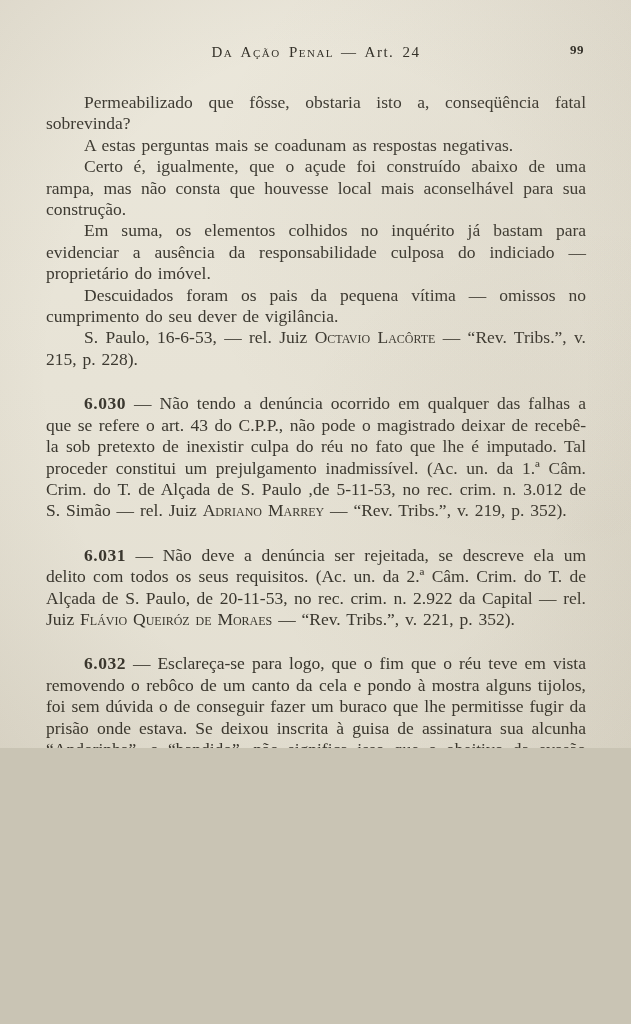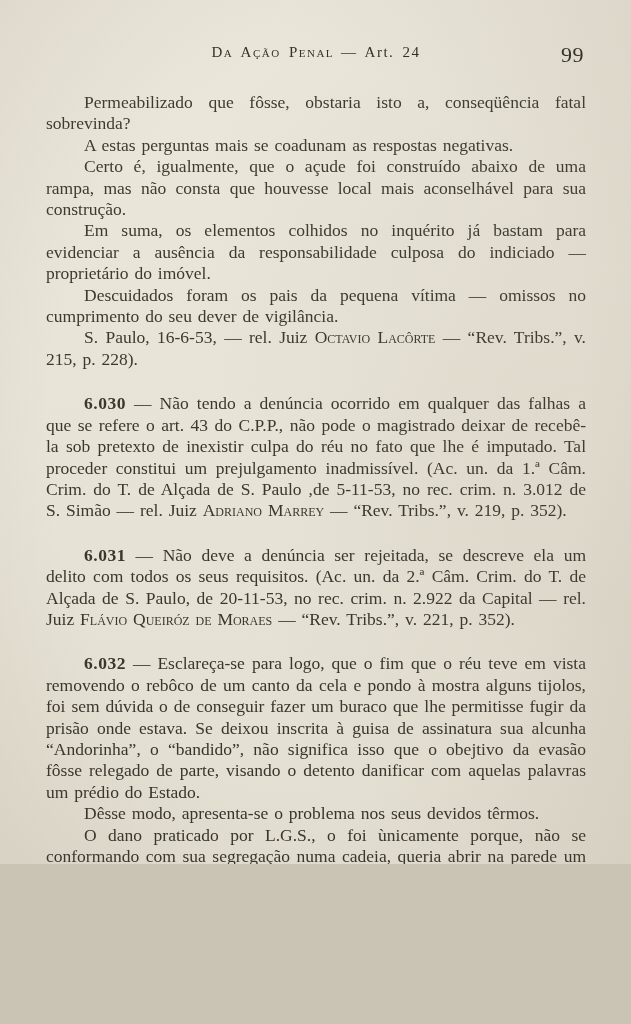--- a/index.html
+++ b/index.html
@@ -3,21 +3,21 @@
 <meta charset="utf-8">
 <style>
   html, body {
     margin: 0;
     padding: 0;
     background: #c9c4b4;
   }
   .page {
     position: relative;
     width: 631px;
-    height: 864px;
+    height: 748px;
     margin: 0 auto;
     box-sizing: border-box;
     padding: 44px 45px 0 46px;
     background: var(--paper, #eae6d9);
     overflow: hidden;
     font-family: "Liberation Serif", "DejaVu Serif", serif;
     color: var(--ink, #35322a);
   }
   
   .page::before {
@@ -46,22 +46,22 @@
   .running-title .sc {
     font-variant: small-caps;
   }
   .running-title .sep {
     margin: 0 7px;
   }
   .page-number {
     position: absolute;
     right: 2px;
     top: -2px;
-    font-size: 22px;
-    font-weight: 400;
+    font-size: 13px;
+    font-weight: 700;
     letter-spacing: 0.5px;
   }
   .page-body {
     font-size: 17.5px;
     line-height: 21.4px;
     text-align: justify;
     word-spacing: 1.5px;
   }
   .page-body p {
     margin: 0;

